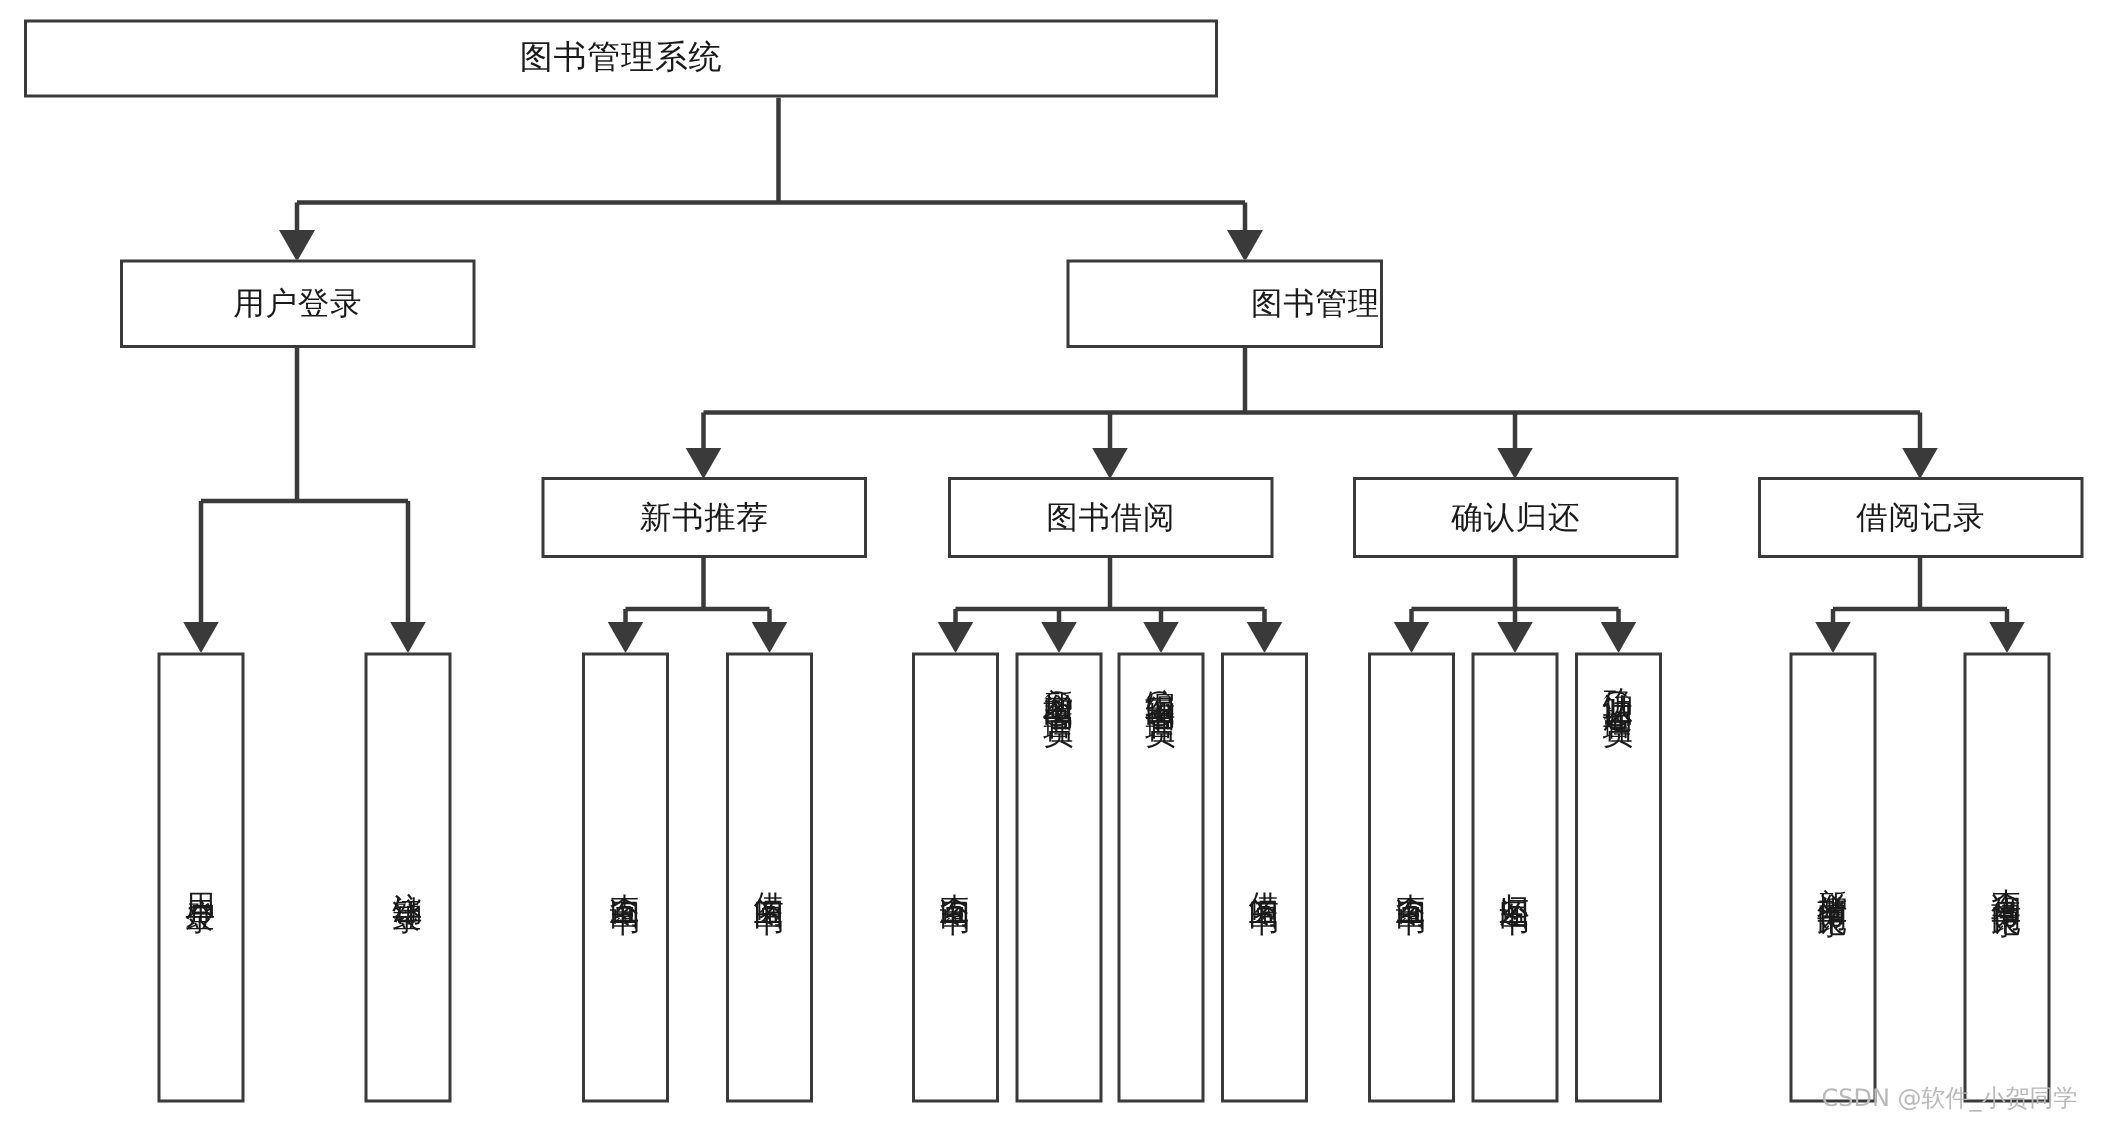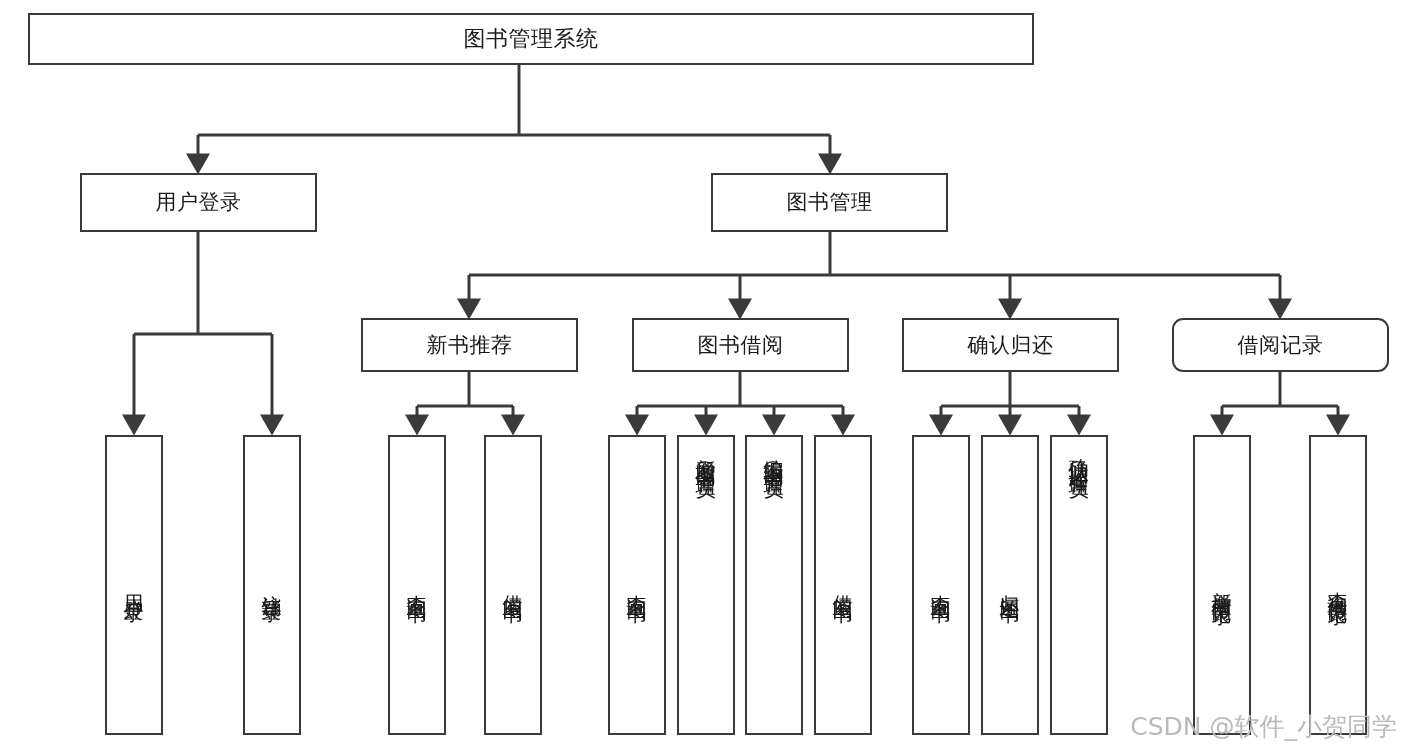--- a/index.html
+++ b/index.html
@@ -60,23 +60,23 @@
     white-space:nowrap;
   }
   
   .node.v.center{
     align-items:center;
     padding-top:0;
   }
   
   #watermark{
     position:absolute;
-    right:8px;
+    right:20px;
     bottom:4px;
-    font-size:25px;
+    font-size:16px;
     color:#b9b9b9;
     white-space:nowrap;
     user-select:none;
   }
 </style>
 </head>
 <body>
 
 <div id="diagram">
 
@@ -123,45 +123,45 @@
       <path d="M1010,406 L1010,424" marker-end="url(#arrow)"></path>
       <path d="M1079,406 L1079,424" marker-end="url(#arrow)"></path>
 
       <path d="M1280,372 L1280,406"></path>
       <path d="M1222,406 L1338,406"></path>
       <path d="M1222,406 L1222,424" marker-end="url(#arrow)"></path>
       <path d="M1338,406 L1338,424" marker-end="url(#arrow)"></path>
     </g>
   </svg>
 
-  <div class="node h root" style="left:28px;top:13px;width:1006px;height:52px;">
+  <div class="node h root" style="left:16px;top:13px;width:796px;height:52px;">
     <span class="label">图书管理系统</span>
   </div>
 
   <div class="node h" style="left:80px;top:173px;width:237px;height:59px;">
     <span class="label">用户登录</span>
   </div>
 
-  <div class="node h" style="left:711px;top:173px;width:237px;height:59px;">
+  <div class="node h" style="left:711px;top:173px;width:211px;height:59px;justify-content:flex-end;">
     <span class="label">图书管理</span>
   </div>
 
   <div class="node h" style="left:361px;top:318px;width:217px;height:54px;font-family:Liberation Serif, serif;">
     <span class="label">新书推荐</span>
   </div>
 
   <div class="node h" style="left:632px;top:318px;width:217px;height:54px;">
     <span class="label">图书借阅</span>
   </div>
 
   <div class="node h" style="left:902px;top:318px;width:217px;height:54px;">
     <span class="label">确认归还</span>
   </div>
 
-  <div class="node h" style="left:1172px;top:318px;width:217px;height:54px;border-radius:11px;">
+  <div class="node h" style="left:1172px;top:318px;width:217px;height:54px;">
     <span class="label">借阅记录</span>
   </div>
 
   <div class="node v center" style="left:105px;top:435px;width:58px;height:300px;">
     <span class="label">用户登录</span>
   </div>
 
   <div class="node v center" style="left:243px;top:435px;width:58px;height:300px;">
     <span class="label">注销登录</span>
   </div>

